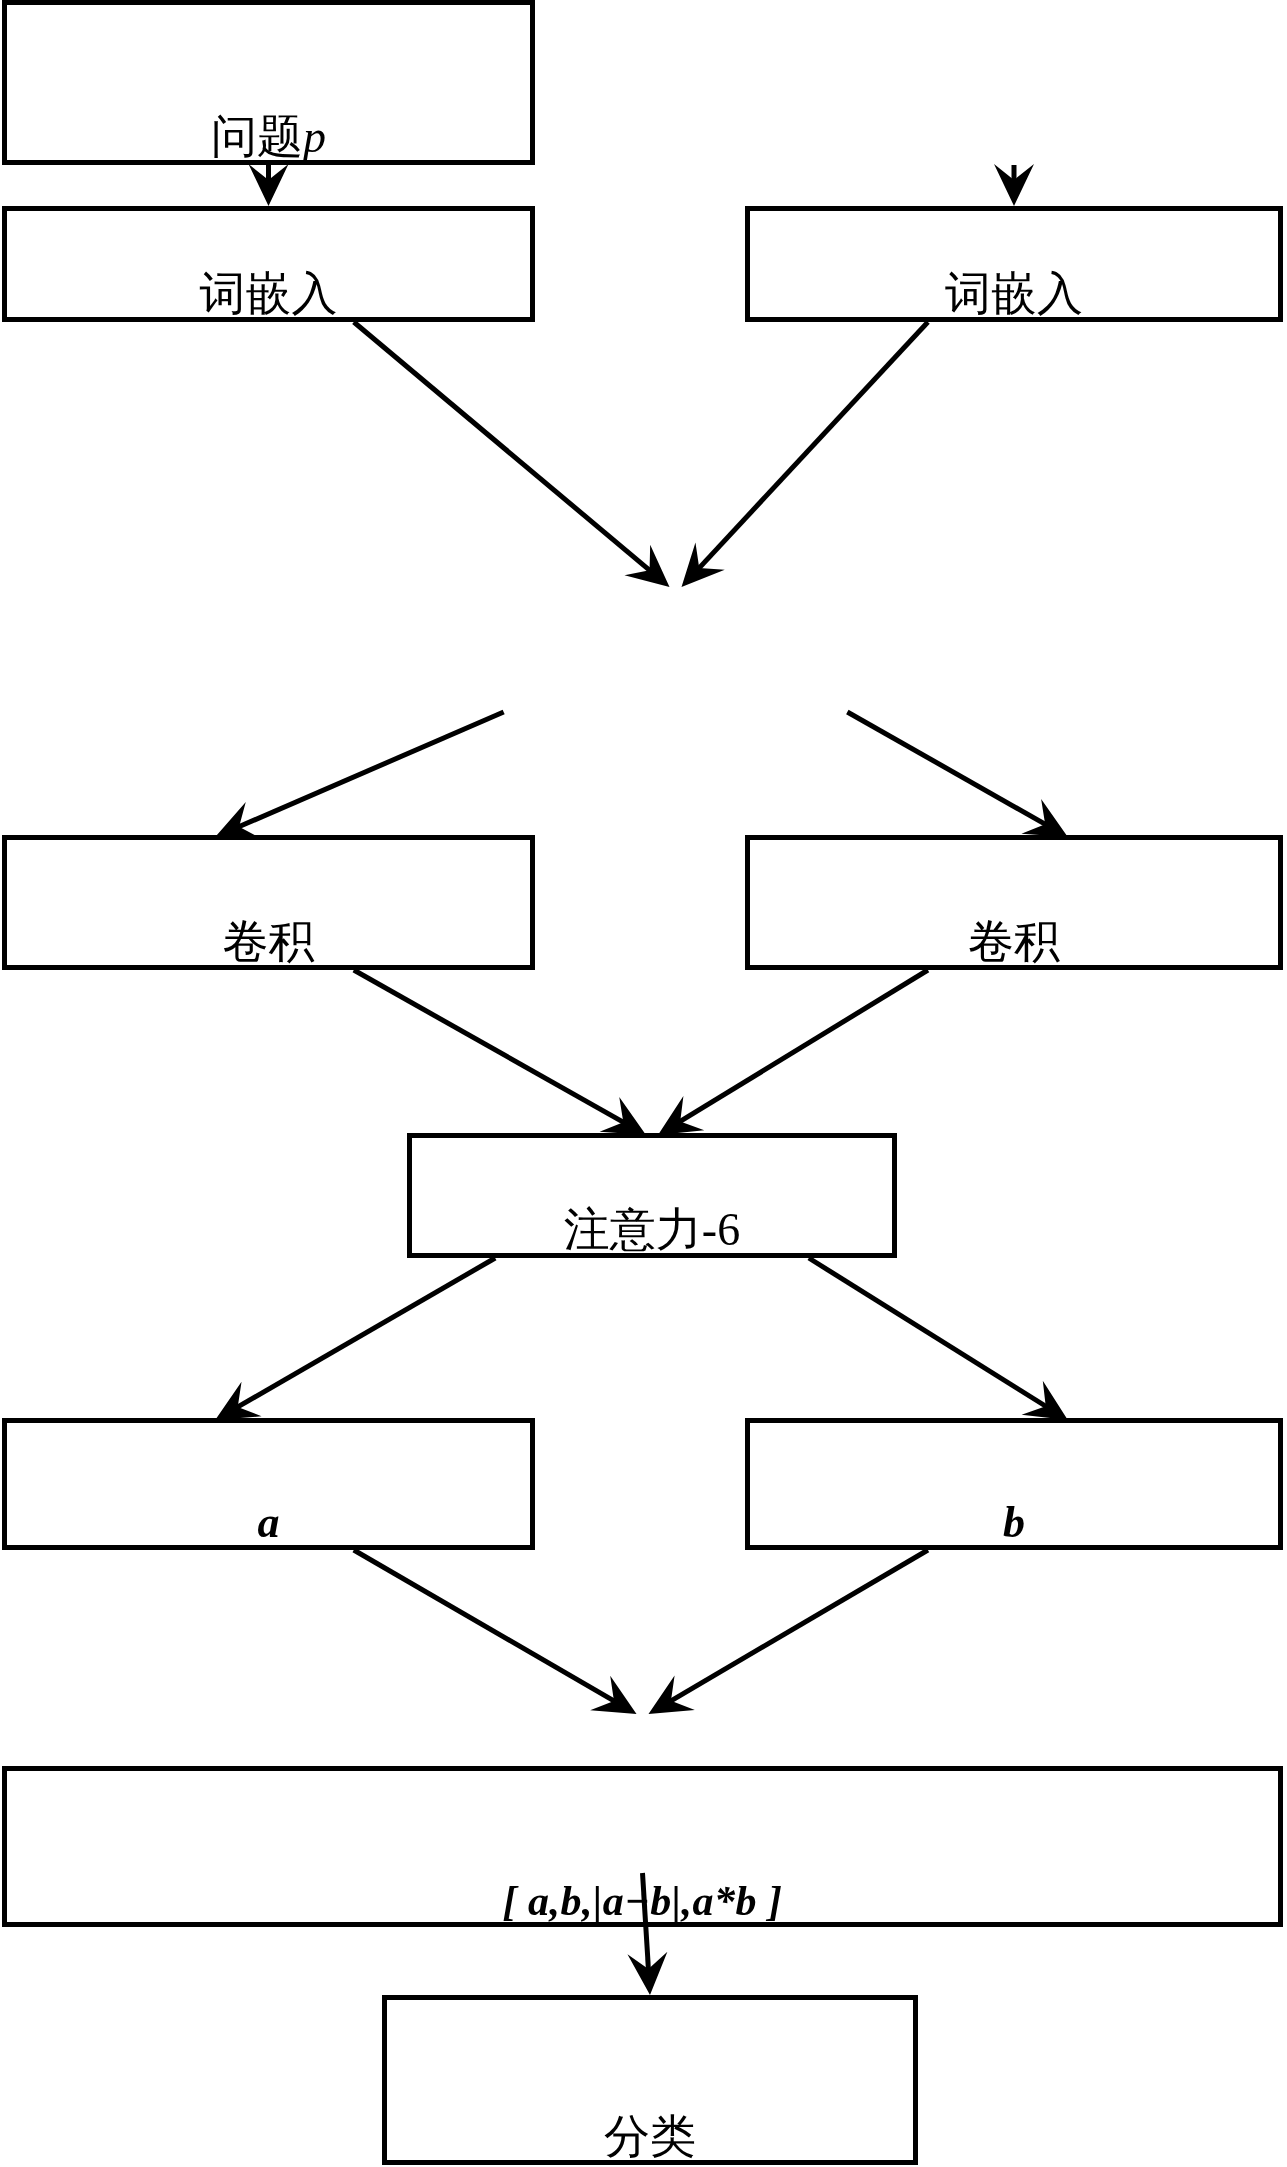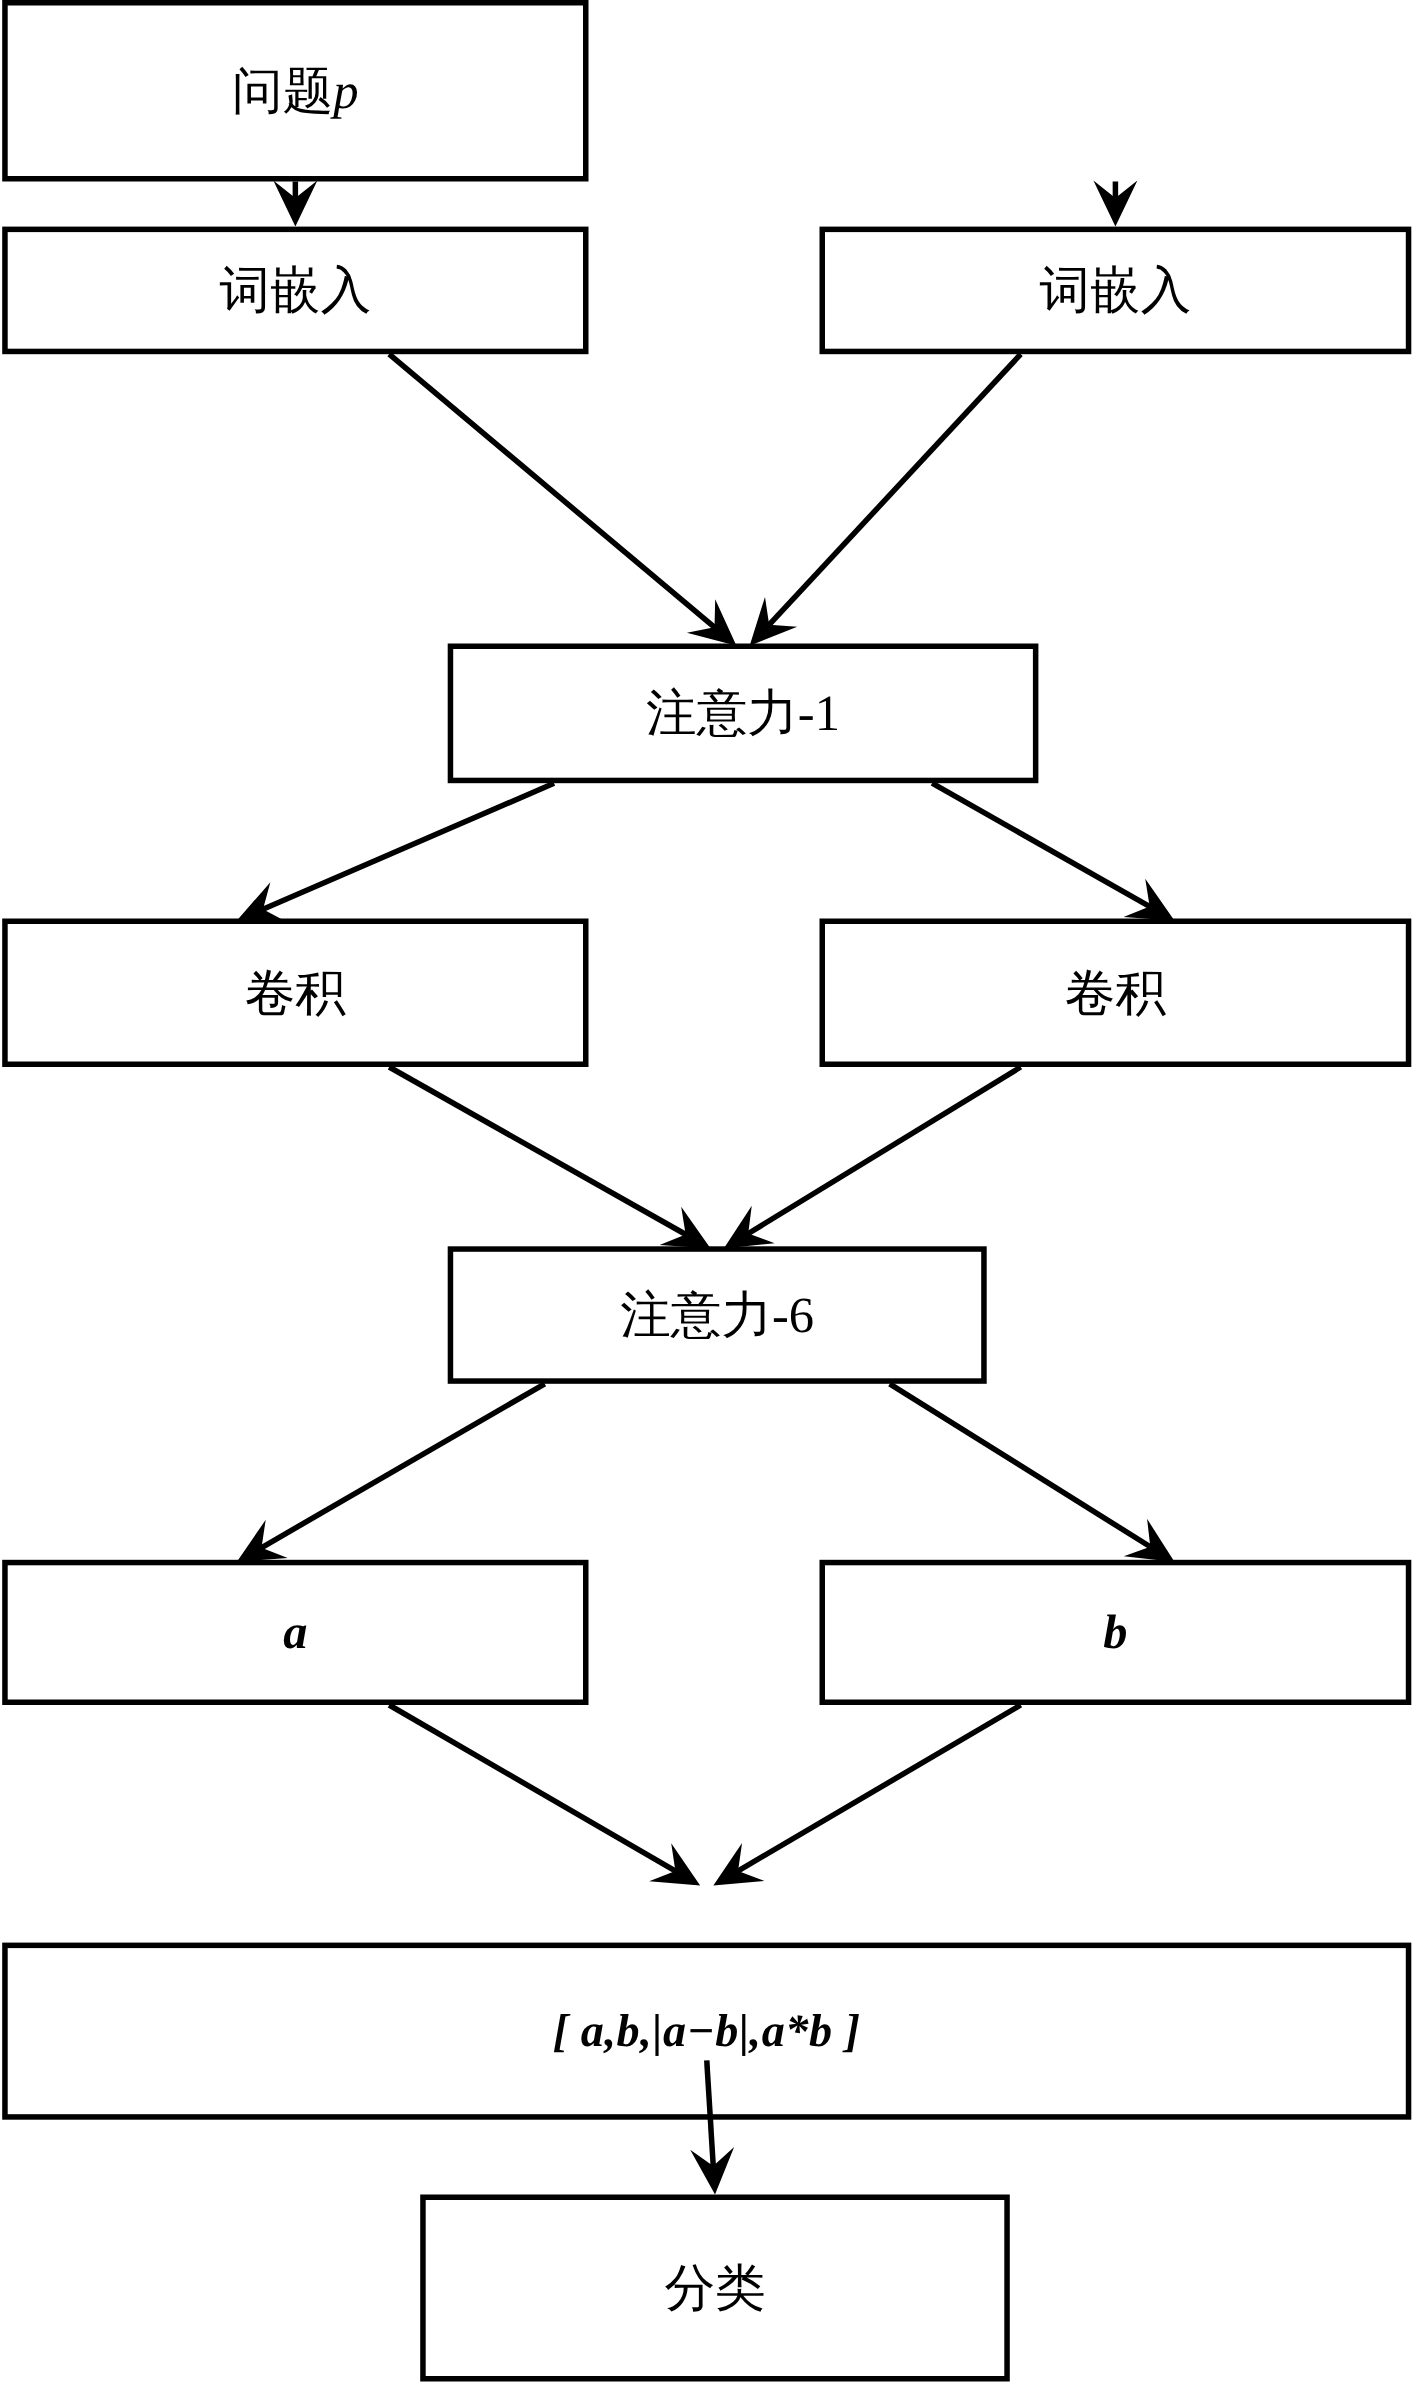--- a/index.html
+++ b/index.html
@@ -14,21 +14,21 @@
     background: #ffffff;
     overflow: hidden;
     font-family: "Liberation Serif", "DejaVu Serif", serif;
   }
   .node-box {
     position: absolute;
     box-sizing: border-box;
     border: 5px solid #000000;
     background: #ffffff;
     display: flex;
-    align-items: center;
+    align-items: flex-end;
     justify-content: center;
     text-align: center;
   }
   .node-label {
     font-family: "Liberation Serif", "DejaVu Serif", serif;
     font-size: 46px;
     color: #000000;
     line-height: 1;
     white-space: nowrap;
   }
@@ -62,23 +62,20 @@
 <div id="diagram-root">
 
   <div class="node-box" style="left: 2px; top: 0px; width: 533px; height: 165px; border-color: rgb(0, 0, 0);">
     <span class="node-label">问题<span class="mathvar">p</span></span>
   </div>
   <div class="node-box" style="left: 2px; top: 206px; width: 533px; height: 116px; border-color: rgb(0, 0, 0);">
     <span class="node-label">词嵌入</span>
   </div>
   <div class="node-box" style="left: 745px; top: 206px; width: 538px; height: 116px; border-color: rgb(0, 0, 0);">
     <span class="node-label">词嵌入</span>
-  </div>
-  <div class="node-box" style="left: 407px; top: 585px; width: 537px; height: 127px; border-color: rgb(0, 0, 0);">
-    <span class="node-label">注意力-1</span>
   </div>
   <div class="node-box" style="left: 2px; top: 835px; width: 533px; height: 135px; border-color: rgb(0, 0, 0);">
     <span class="node-label">卷积</span>
   </div>
   <div class="node-box" style="left: 745px; top: 835px; width: 538px; height: 135px; border-color: rgb(0, 0, 0);">
     <span class="node-label">卷积</span>
   </div>
   <div class="node-box" style="left: 407px; top: 1133px; width: 490px; height: 125px; border-color: rgb(0, 0, 0);">
     <span class="node-label">注意力-6</span>
   </div>

